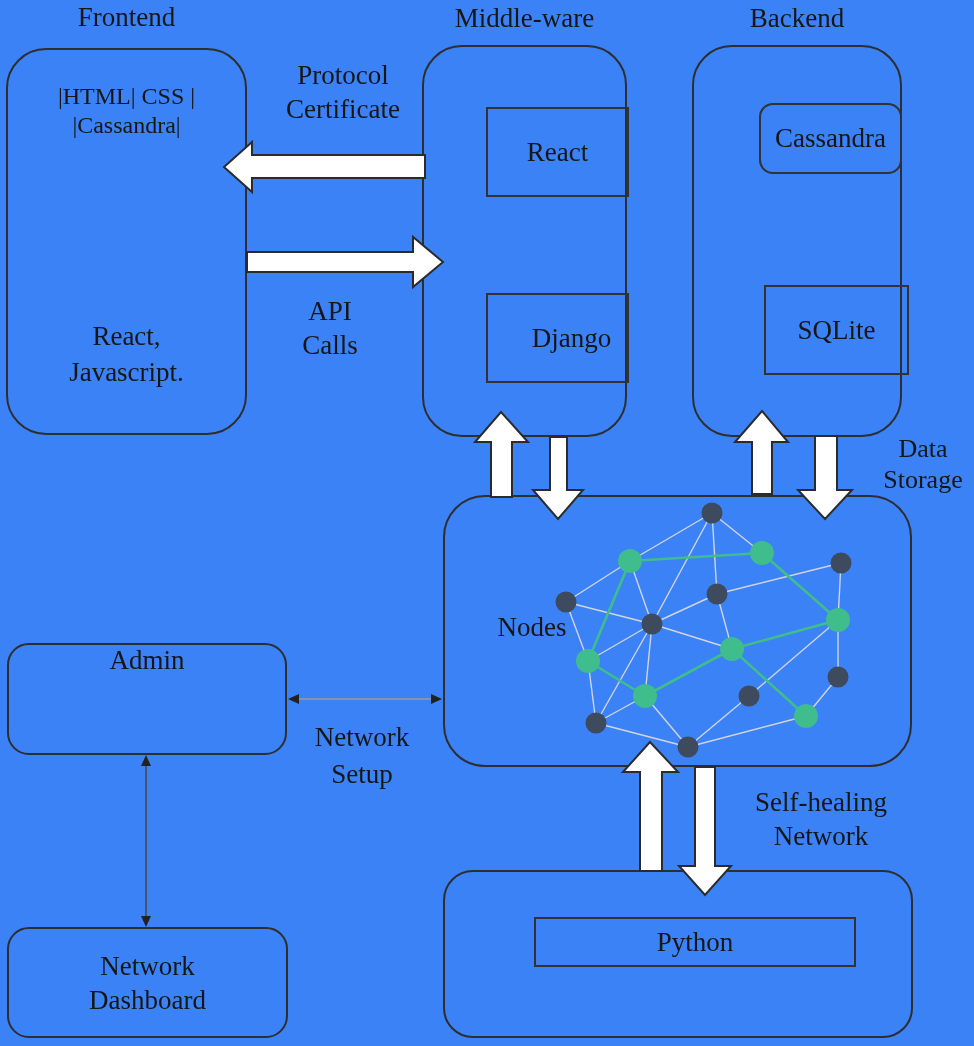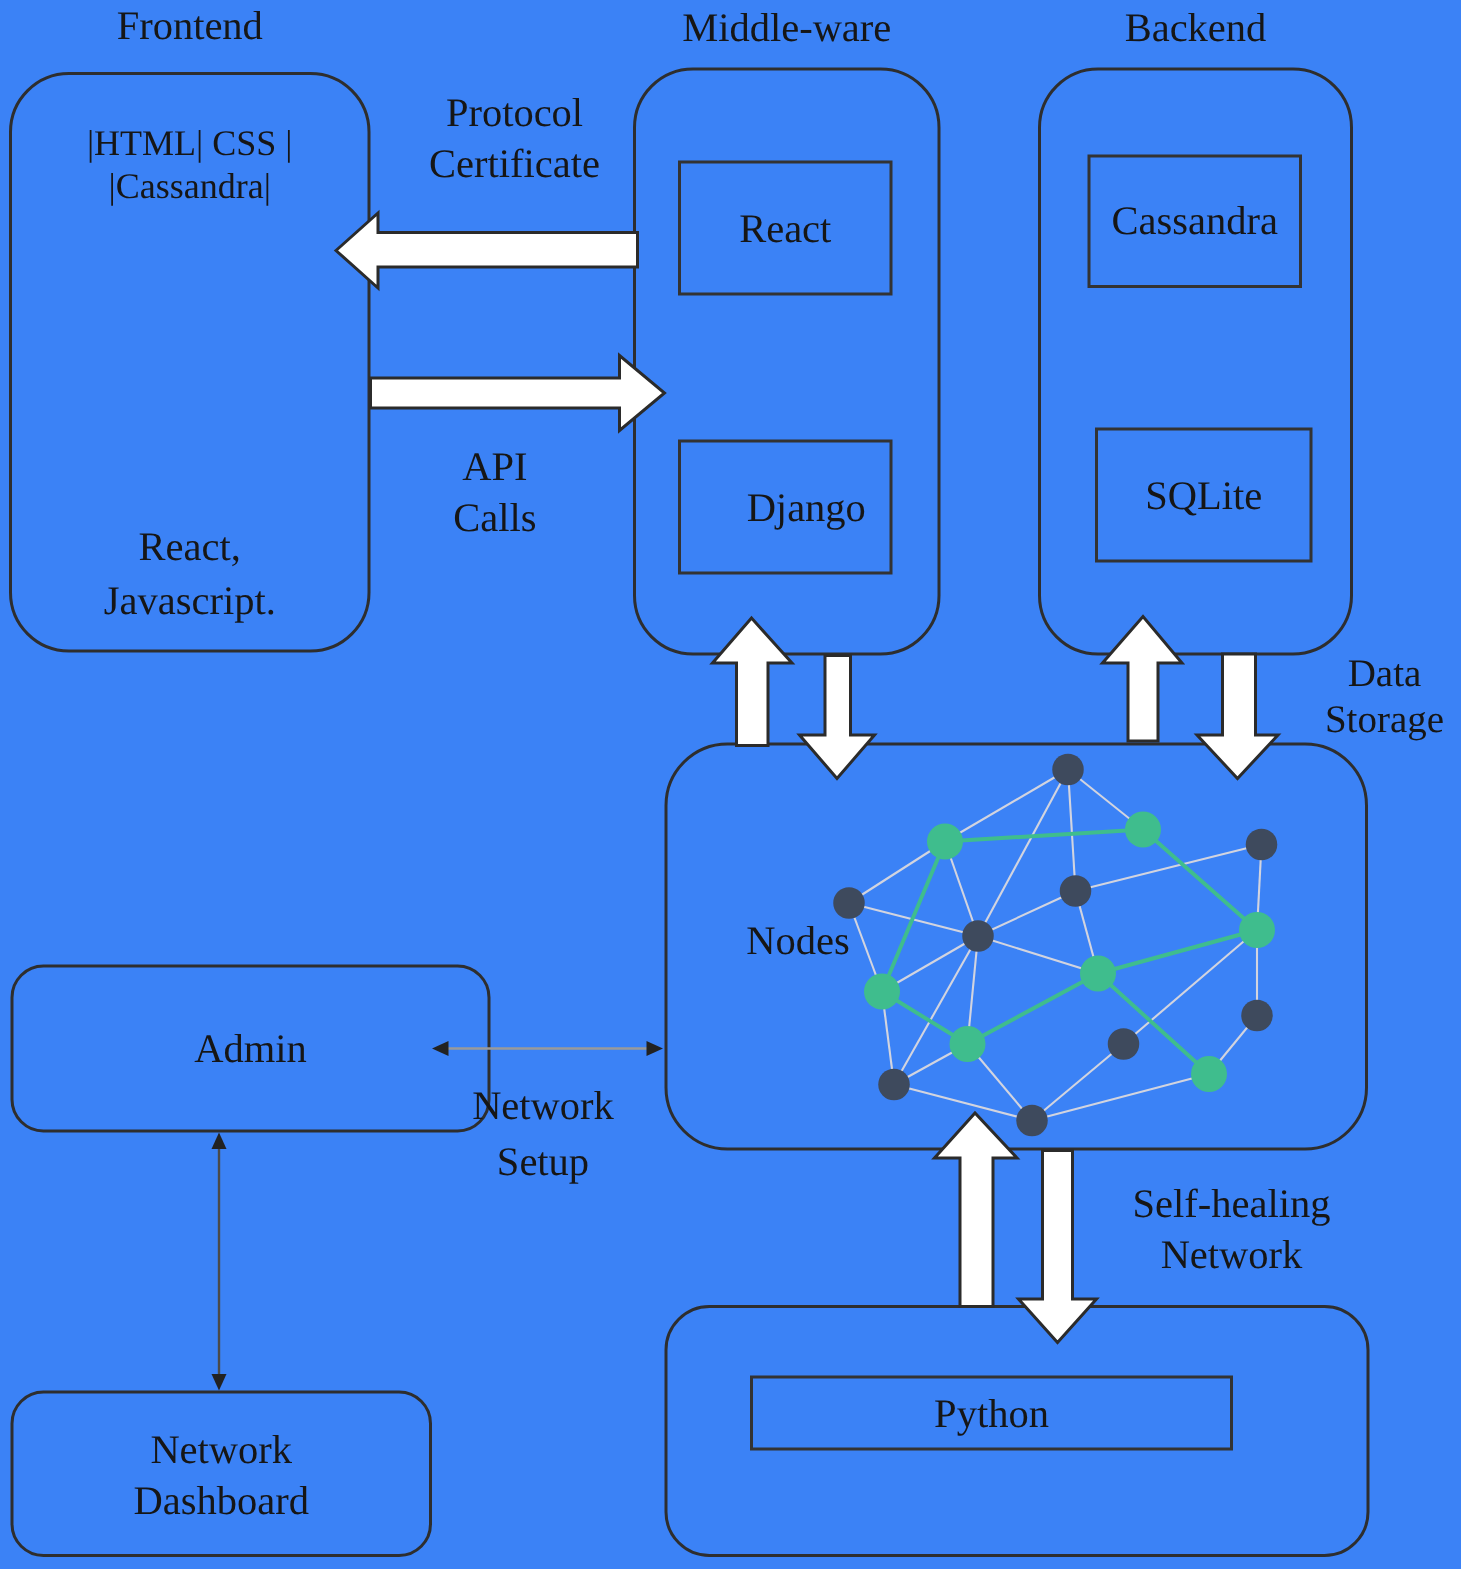--- a/index.html
+++ b/index.html
@@ -1,65 +1,65 @@
 <!DOCTYPE html>
 <html><head>
 <meta charset="utf-8">
 <style>
   html,body{margin:0;padding:0;background:#fff;}
   .canvas{position:relative;width:974px;height:1046px;background:#3b82f6;overflow:hidden;
           font-family:"Liberation Serif","DejaVu Serif",serif;color:#161616;}
   .rbox{position:absolute;border:2px solid #2e2e2e;background:transparent;box-sizing:border-box;z-index:1;}
   .rect{position:absolute;border:2px solid #333;background:transparent;box-sizing:border-box;
-        display:flex;align-items:center;justify-content:center;font-size:27px;z-index:2;}
+        display:flex;align-items:center;justify-content:center;font-size:27px;z-index:2;margin-left:34px;}
   .lbl{position:absolute;text-align:center;z-index:10;line-height:34px;font-size:26px;}
   .title{position:absolute;text-align:center;z-index:10;font-size:27px;}
   svg.overlay{position:absolute;left:0;top:0;z-index:5;pointer-events:none;}
   .blockarrow{fill:#ffffff;stroke:#2b2b2b;stroke-width:2;stroke-linejoin:miter;}
 </style>
 </head>
 <body>
 
 <div class="canvas">
 
   <div class="title" style="left:6px;top:2px;width:241px;">Frontend</div>
   <div class="title" style="left:422px;top:3px;width:205px;">Middle-ware</div>
   <div class="title" style="left:692px;top:3px;width:210px;">Backend</div>
 
   <div class="rbox" style="left:6px;top:48px;width:241px;height:387px;border-radius:40px;"></div>
   <div class="lbl" style="left:36px;top:82px;width:181px;font-size:24px;line-height:29px;">
     <span>|HTML| CSS |</span><br>
     <span>|Cassandra|</span>
   </div>
-  <div class="lbl" style="left:6px;top:318px;width:241px;font-size:27px;line-height:36px;margin-top:28px;">
+  <div class="lbl" style="left:6px;top:318px;width:241px;font-size:27px;line-height:36px;">
     <span>React,</span><br>
     <span>Javascript.</span>
   </div>
 
   <div class="rbox" style="left:422px;top:45px;width:205px;height:392px;border-radius:40px;"></div>
   <div class="rect" style="left:452px;top:107px;width:143px;height:90px;">
     <span>React</span>
   </div>
   <div class="rect" style="left:452px;top:293px;width:143px;height:90px;padding-left:28px;">
     <span>Django</span>
   </div>
 
   <div class="rbox" style="left:692px;top:45px;width:210px;height:392px;border-radius:40px;"></div>
-  <div class="rect" style="left:725px;top:103px;width:143px;height:89px;">
+  <div class="rect" style="left:725px;top:103px;width:143px;height:71px;border-radius:14px;">
     <span>Cassandra</span>
   </div>
   <div class="rect" style="left:730px;top:285px;width:145px;height:90px;">
     <span>SQLite</span>
   </div>
 
   <div class="rbox" style="left:443px;top:495px;width:469px;height:272px;border-radius:42px;"></div>
   <div class="lbl" style="left:486px;top:610px;width:92px;font-size:27px;">Nodes</div>
 
-  <div class="rbox" style="left:7px;top:643px;width:320px;height:112px;border-radius:22px;
-       display:flex;align-items:center;justify-content:center;font-size:27px;font-family:Liberation Serif, serif;">
+  <div class="rbox" style="left:7px;top:643px;width:280px;height:112px;border-radius:22px;
+       display:flex;align-items:flex-start;justify-content:center;font-size:27px;font-family:Liberation Serif, serif;">
     <span>Admin</span>
   </div>
 
   <div class="rbox" style="left:7px;top:927px;width:281px;height:111px;border-radius:22px;
        display:flex;flex-direction:column;align-items:center;justify-content:center;
        font-size:27px;line-height:34px;text-align:center;">
     <span>Network</span>
     <span>Dashboard</span>
   </div>
 

